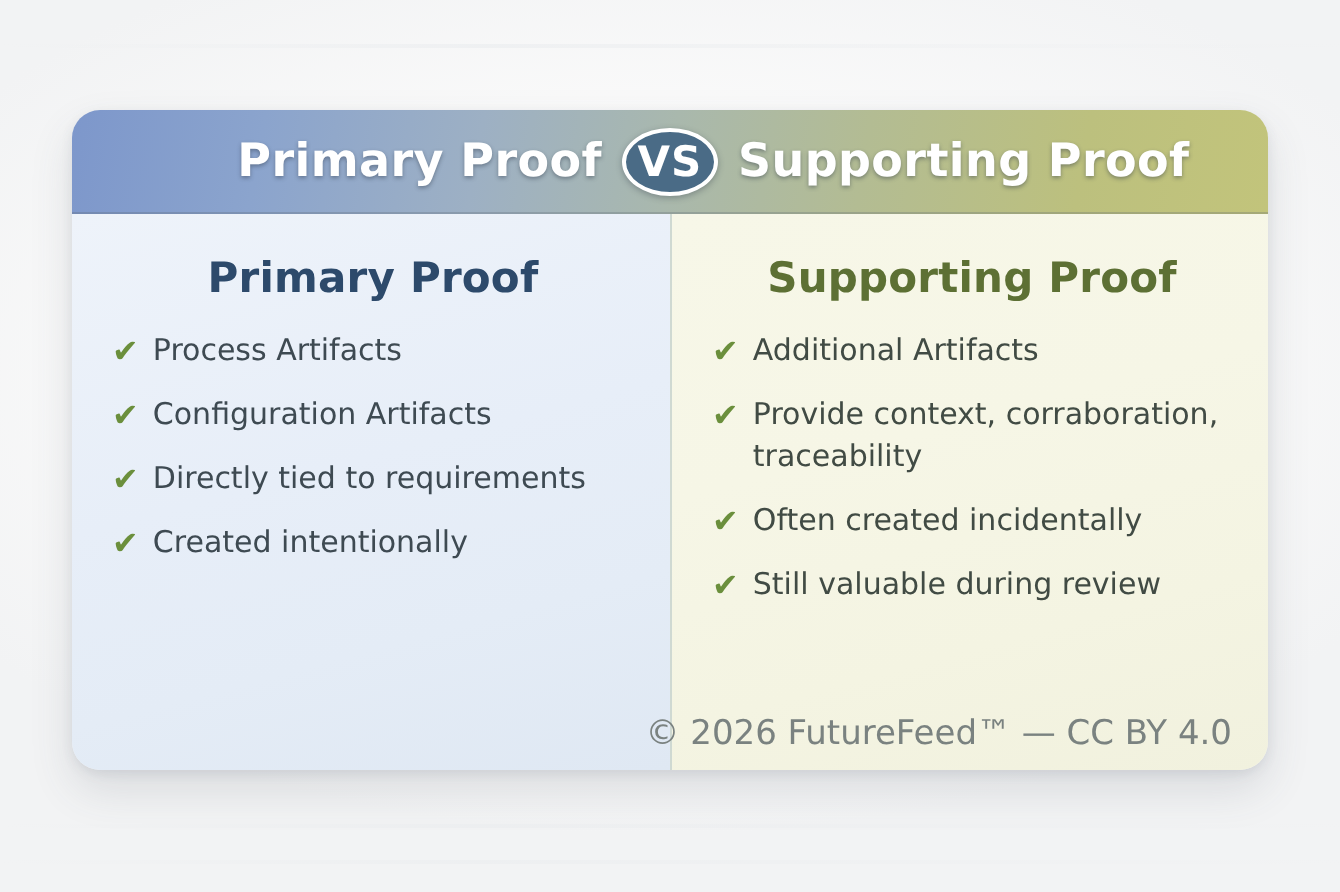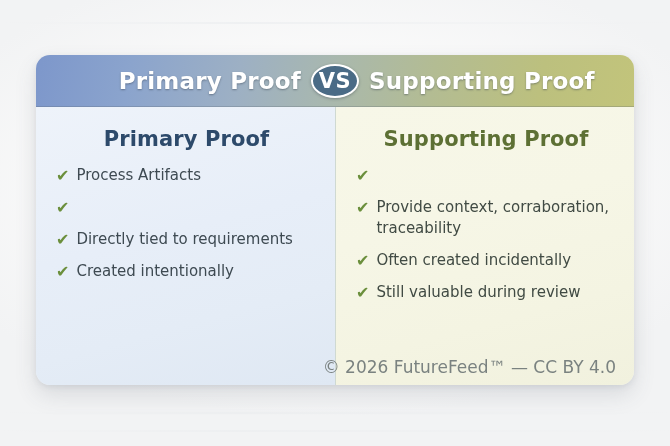--- a/index.html
+++ b/index.html
@@ -184,37 +184,39 @@
 
       <div class="col col-left">
         <div class="col-title title-primary">Primary Proof</div>
         <ul class="points">
           <li>
             <span class="check">✔</span>
             <span class="ptext">Process Artifacts</span>
           </li>
           <li>
             <span class="check">✔</span>
+            <span class="ptext">Configuration Artifacts</span>
           </li>
           <li>
             <span class="check">✔</span>
             <span class="ptext">Directly tied to requirements</span>
           </li>
           <li>
             <span class="check">✔</span>
             <span class="ptext">Created intentionally</span>
           </li>
         </ul>
       </div>
 
       <div class="col col-right">
         <div class="col-title title-supporting">Supporting Proof</div>
         <ul class="points">
           <li>
             <span class="check">✔</span>
+            <span class="ptext">Additional Artifacts</span>
           </li>
           <li>
             <span class="check">✔</span>
             <span class="ptext">Provide context, corraboration, traceability</span>
           </li>
           <li>
             <span class="check">✔</span>
             <span class="ptext">Often created incidentally</span>
           </li>
           <li>

